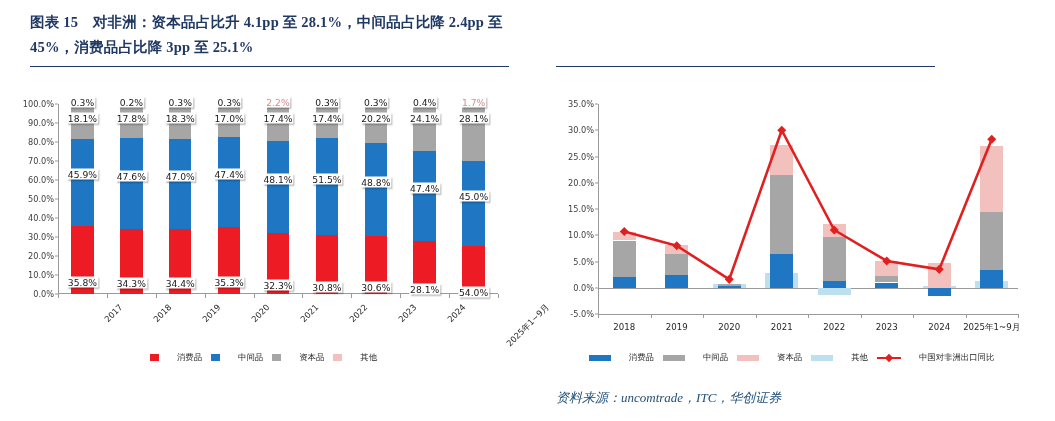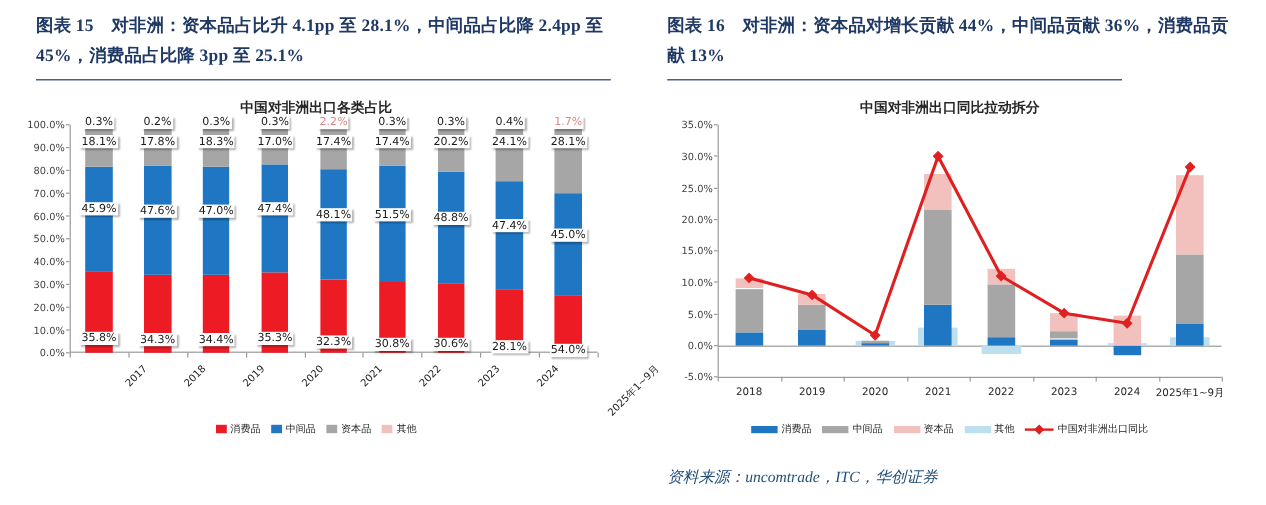--- a/index.html
+++ b/index.html
@@ -70,40 +70,39 @@
     position:absolute;font-size:8.4px;color:#262626;white-space:nowrap;
     transform-origin:right top;transform:rotate(-45deg);
     text-align:right;font-family:"DejaVu Sans",sans-serif;
   }
   .xlab-flat{
     position:absolute;font-size:8.6px;color:#262626;white-space:nowrap;
     transform:translateX(-50%);font-family:"DejaVu Sans",sans-serif;
   }
 
   .legend{position:absolute;display:flex;align-items:center;justify-content:center;gap:9px;width:100%;}
-  .lg{display:flex;align-items:center;gap:3px;font-size:8.4px;color:#262626;font-family:"DejaVu Sans",sans-serif;white-space:nowrap;}
+  .lg{display:flex;align-items:center;gap:18px;font-size:8.4px;color:#262626;font-family:"DejaVu Sans",sans-serif;white-space:nowrap;}
   .swatch{width:9px;height:7px;display:inline-block;}
   .swatch.wide{width:22px;height:6px;}
   .lineswatch{position:relative;width:24px;height:8px;display:inline-block;}
   .lineswatch i{position:absolute;left:0;right:0;top:3px;height:2.4px;background:#E02020;}
   .lineswatch b{position:absolute;left:9px;top:1px;width:6px;height:6px;background:#E02020;transform:rotate(45deg);}
 
   svg{position:absolute;left:0;top:0;overflow:visible;}
 </style>
 </head>
 <body>
 
 <div class="page">
 
   <div class="panel panel-left">
     <div class="exhibit-title">图表 15　对非洲：资本品占比升 4.1pp 至 28.1%，中间品占比降 2.4pp 至 45%，消费品占比降 3pp 至 25.1%</div>
     <div class="title-rule" style="top:66px;"></div>
 
     <div class="chart" id="chart-left" style="left:12px;top:82px;width:503px;height:290px;">
-      <div class="chart-title">中国对非洲出口各类占比</div>
       <div class="plot" id="plot-left" style="left:46px;top:22px;width:440px;height:190px;">
           <div class="axis-y-line"></div>
           <div class="axis-x-line" style="bottom: 0px;"></div>
           <div class="ytick" style="top: 190px;">0.0%</div>
           <div class="ytickmark" style="top: 190px;"></div>
           <div class="ytick" style="top: 171px;">10.0%</div>
           <div class="ytickmark" style="top: 171px;"></div>
           <div class="ytick" style="top: 152px;">20.0%</div>
           <div class="ytickmark" style="top: 152px;"></div>
           <div class="ytick" style="top: 133px;">30.0%</div>
@@ -249,25 +248,23 @@
         </span>
         <span class="lg">
           <span class="swatch" style="background: rgb(242, 193, 190);"></span>
           <span>其他</span>
         </span>
       </div>
 
   </div>
 
   <div class="panel panel-right">
-    <div class="exhibit-title">图表 16　对非洲：资本品对增长贡献 44%，中间品贡献 36%，消费品贡献 13%</div>
     <div class="title-rule" style="top:66px;"></div>
 
     <div class="chart" id="chart-right" style="left:12px;top:82px;width:503px;height:290px;">
-      <div class="chart-title">中国对非洲出口同比拉动拆分</div>
       <div class="plot" id="plot-right" style="left:58px;top:22px;width:420px;height:210px;">
           <div class="axis-y-line"></div>
           <div class="axis-x-line" style="top: 183.75px;"></div>
           <div class="ytick" style="top: 210px;">-5.0%</div>
           <div class="ytickmark" style="top: 210px;"></div>
           <div class="ytick" style="top: 183.75px;">0.0%</div>
           <div class="ytickmark" style="top: 183.75px;"></div>
           <div class="ytick" style="top: 157.5px;">5.0%</div>
           <div class="ytickmark" style="top: 157.5px;"></div>
           <div class="ytick" style="top: 131.25px;">10.0%</div>

